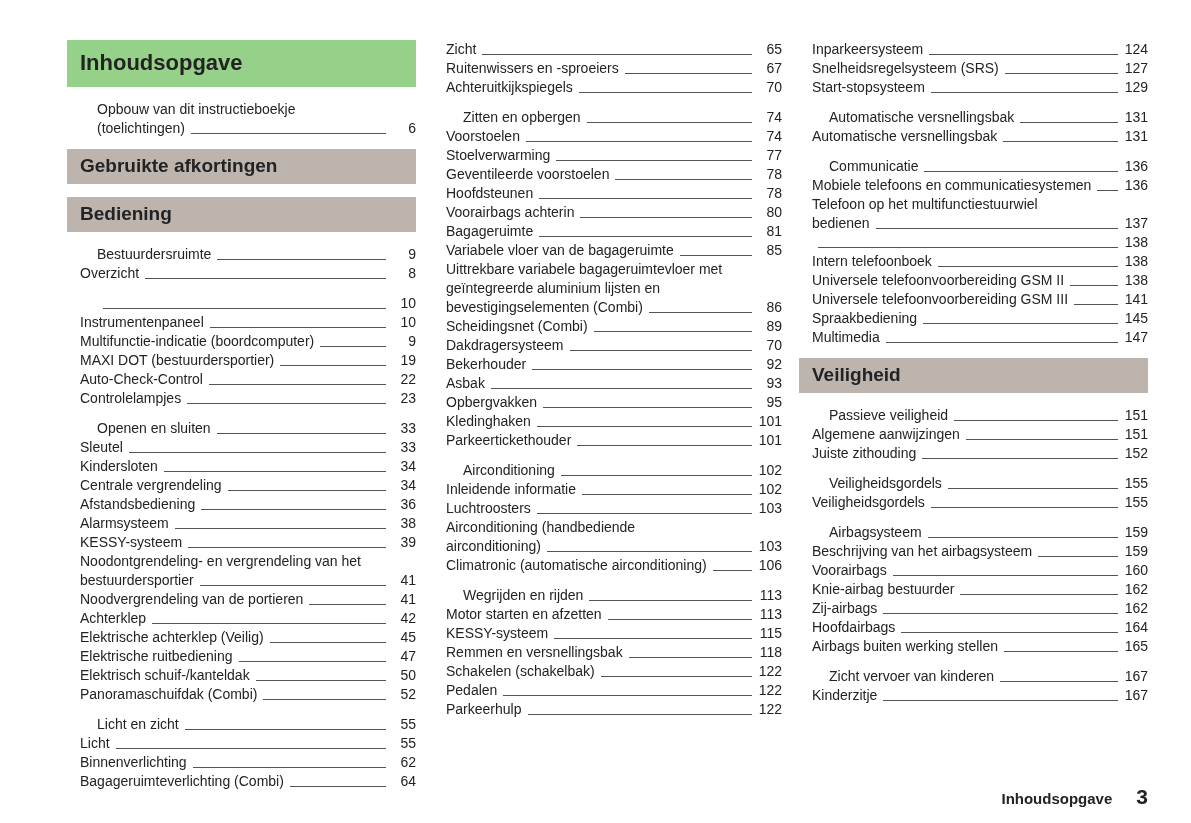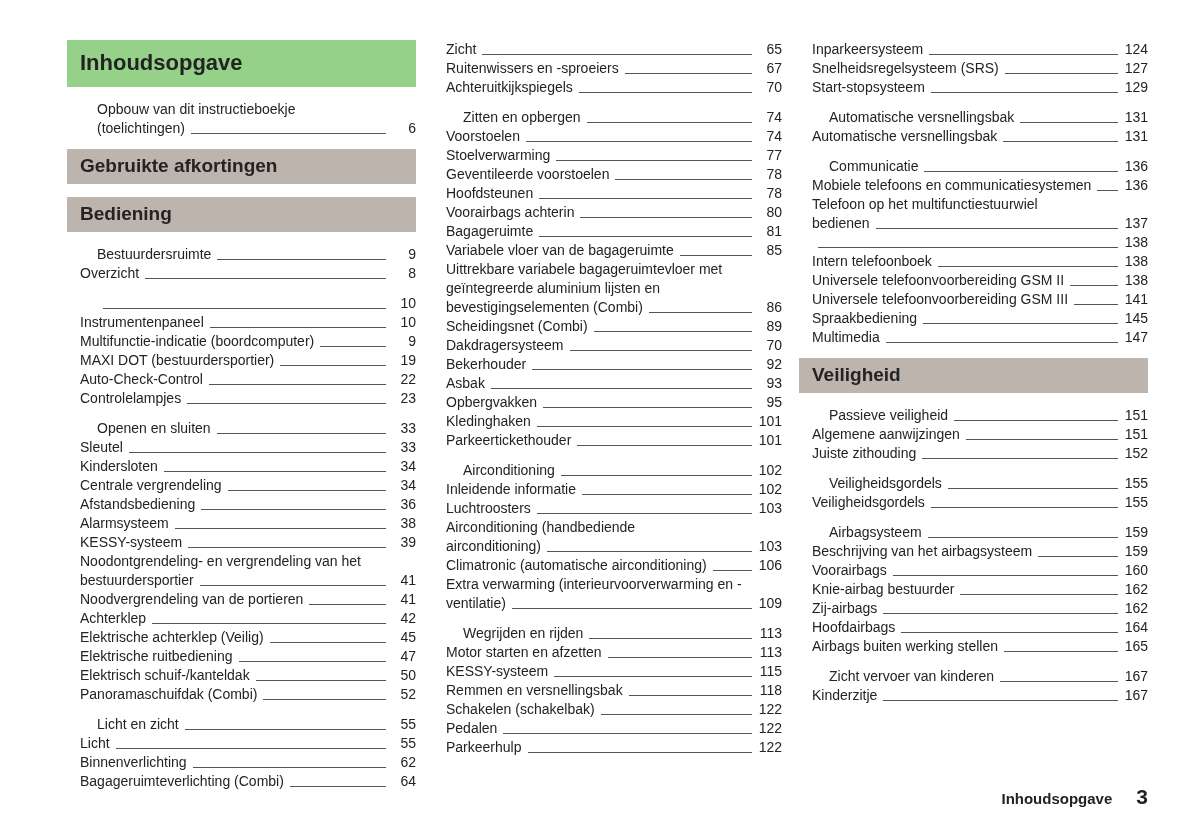--- a/index.html
+++ b/index.html
@@ -437,28 +437,20 @@
             <span class="page-num">103</span>
           </div>
         </div>
         <div class="entry sub">
           <div class="row">
             <span class="label">Climatronic (automatische airconditioning)</span>
             <span class="leader"></span>
             <span class="page-num">106</span>
           </div>
         </div>
-        <div class="entry sub">
-          <div class="label">Extra verwarming (interieurvoorverwarming en -</div>
-          <div class="row">
-            <span class="label">ventilatie)</span>
-            <span class="leader"></span>
-            <span class="page-num">109</span>
-          </div>
-        </div>
       </div>
       <div class="group">
         <div class="entry bold">
           <div class="row">
             <span class="label">Wegrijden en rijden</span>
             <span class="leader"></span>
             <span class="page-num">113</span>
           </div>
         </div>
         <div class="entry sub">

